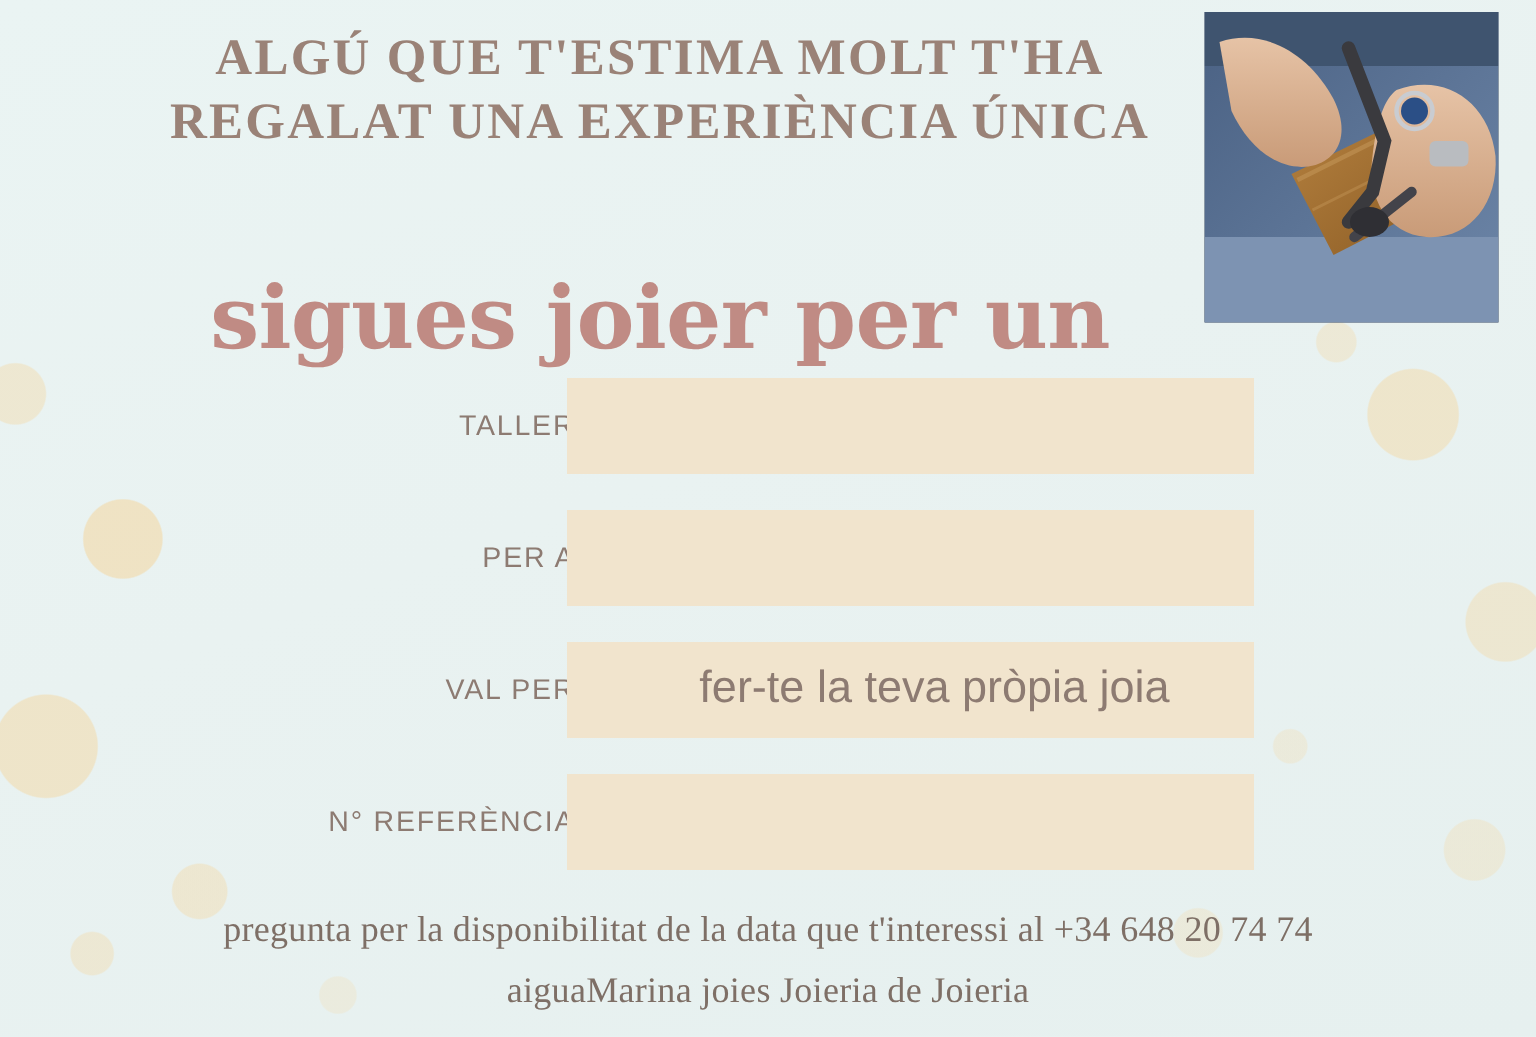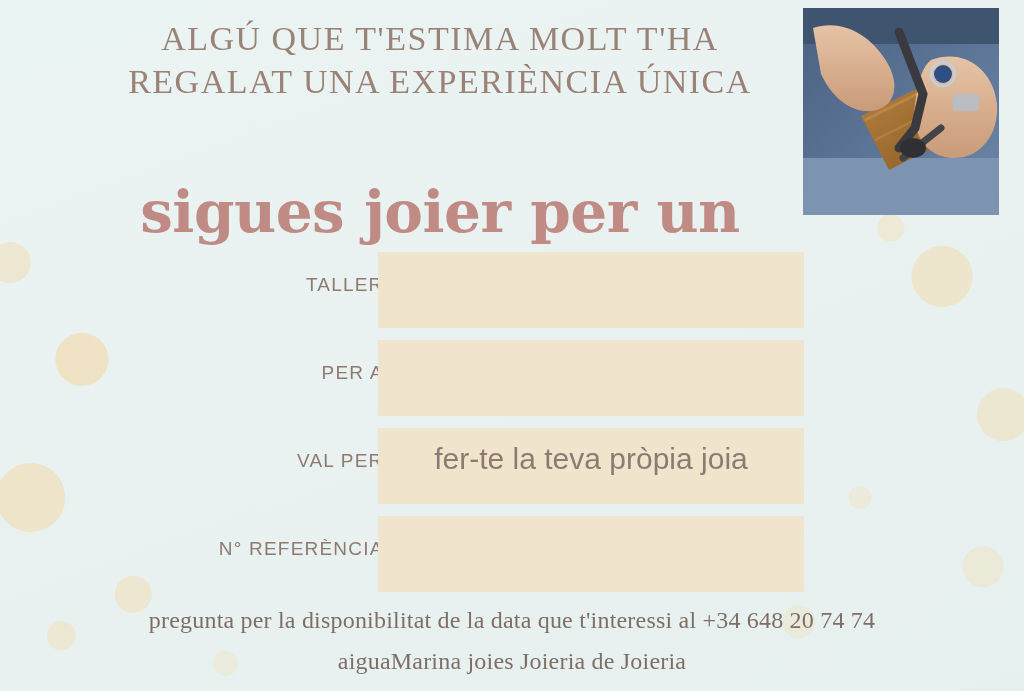--- a/index.html
+++ b/index.html
@@ -39,20 +39,21 @@
     left: 90px;
     top: 18px;
     width: 700px;
     text-align: center;
     color: #9a8277;
     font-family: "Liberation Serif", serif;
     font-size: 34px;
     letter-spacing: 1.5px;
     line-height: 1.25;
     text-transform: uppercase;
+    font-weight: bold;
   }
 
   .subhead {
     position: absolute;
     left: 70px;
     top: 178px;
     width: 740px;
     text-align: center;
     color: #c08b84;
     font-family: "DejaVu Serif", serif;
@@ -90,22 +91,23 @@
     font-family: "Liberation Sans", sans-serif;
     font-size: 19px;
     letter-spacing: 1.2px;
     white-space: nowrap;
   }
   .field-box {
     position: absolute;
     left: 378px;
     top: 0;
     width: 426px;
-    height: 76px;
+    height: 64px;
     background: #f1e4cd;
+    padding-left: 32px;
   }
   .field-value {
     display: block;
     padding: 0 14px;
     line-height: 62px;
     color: #8d7b72;
     font-family: "Liberation Sans", sans-serif;
     font-size: 30px;
     text-align: center;
     white-space: nowrap;

